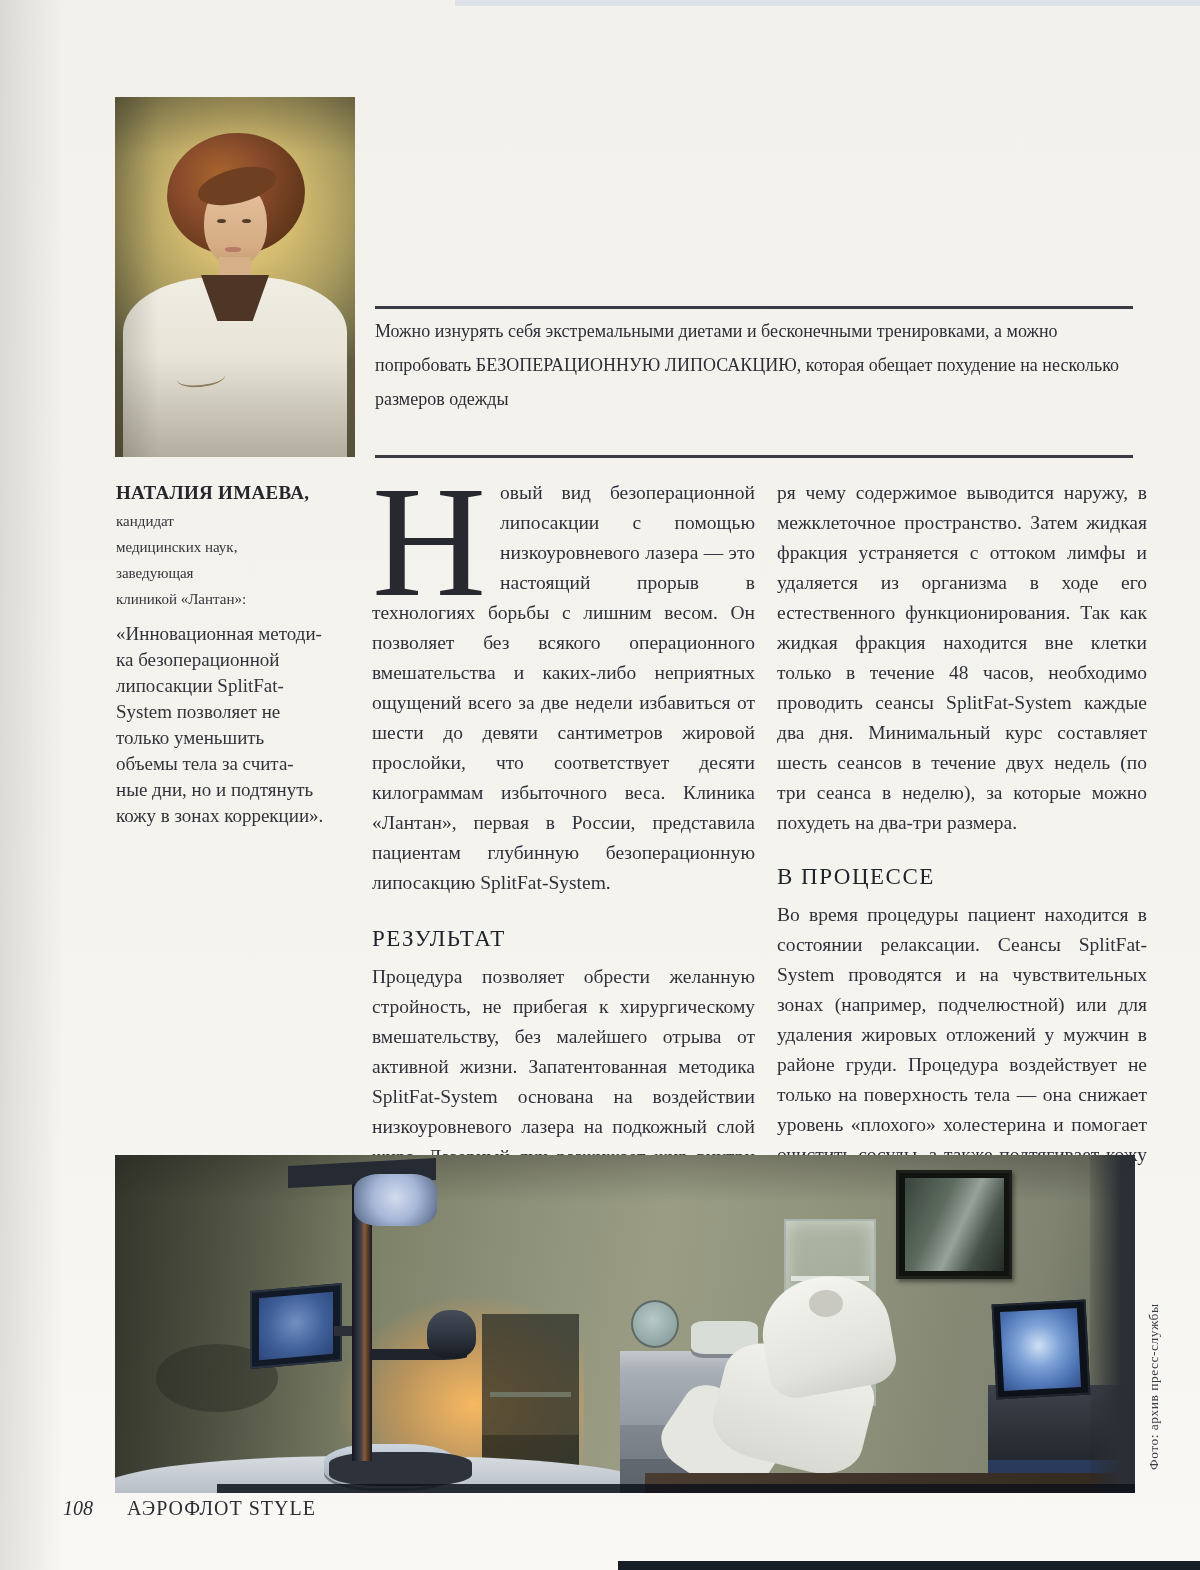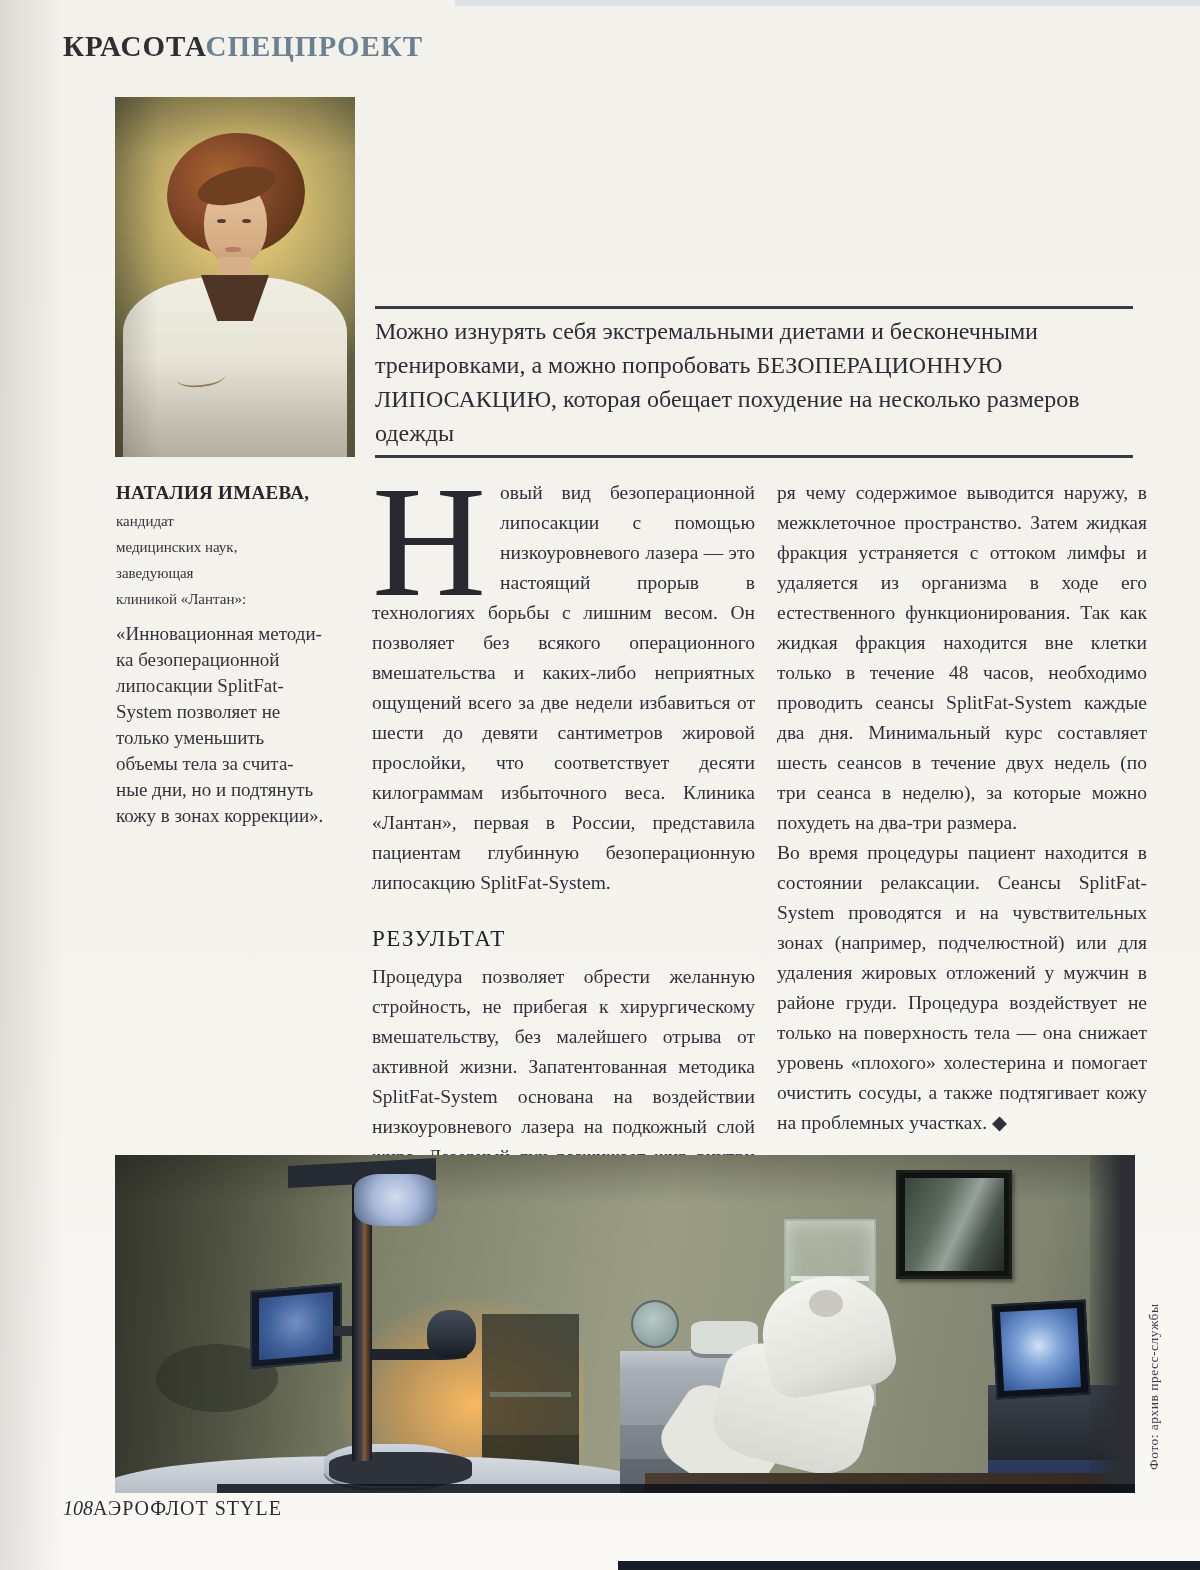--- a/index.html
+++ b/index.html
@@ -41,21 +41,21 @@
   .pt-logo{position:absolute;left:62px;top:272px;width:48px;height:16px;border-bottom:2px solid #93815d;border-radius:50%;transform:rotate(-6deg);}
 
   
   .title{position:absolute;left:372px;top:96px;color:#26262e;line-height:.94;}
   .title .t1{font-size:100px;letter-spacing:2px;}
   .title .t2{font-size:90px;letter-spacing:3px;}
 
   .rule{position:absolute;left:375px;width:758px;height:3px;background:#3b3b46;}
   .rule.top{top:306px;} .rule.bottom{top:455px;}
 
-  .lead{position:absolute;left:375px;top:314px;width:760px;font-size:24px;line-height:34px;color:#2d2d36;}
+  .lead{position:absolute;left:375px;top:314px;width:760px;font-size:18px;line-height:34px;color:#2d2d36;}
 
   
   .author{position:absolute;left:116px;top:482px;width:252px;color:#33333b;}
   .author .name{font-weight:bold;font-size:19px;letter-spacing:.3px;color:#26262c;margin-bottom:4px;}
   .author .role-line{font-size:15px;line-height:26px;}
   .author .quote{margin-top:9px;}
   .author .quote-line{font-size:19px;line-height:26px;}
 
   
   .col{position:absolute;top:478px;font-size:19.5px;line-height:30px;text-align:justify;color:#30303a;}
@@ -128,40 +128,37 @@
   .cp-cart{left:85.6%;top:68%;width:13.5%;height:30%;
     background:linear-gradient(180deg,#3e434b 0%,#2a2e35 55%,#1c2026 100%);
     box-shadow:inset 0 -26px 0 rgba(52,84,150,.45);}
   .cp-right-edge{left:95.6%;top:0;width:4.4%;height:100%;
     background:linear-gradient(90deg,rgba(30,33,38,.15),#2b2f35 70%);}
   .cp-floor{left:52%;bottom:0;width:48%;height:6%;background:linear-gradient(90deg,#4a3c30,#33291f);}
   .cp-bottom-edge{left:10%;bottom:0;width:90%;height:2.6%;background:rgba(14,18,26,.85);}
 
   
   .footer{position:absolute;left:63px;top:1497px;font-size:20px;color:#2c2c33;}
-  .footer .pageno{font-style:italic;}
+  .footer .pageno{font-style:italic;margin-right:34px;}
   .footer .mag{letter-spacing:1px;}
 
   
   .credit{position:absolute;left:1146px;top:1280px;height:190px;
     writing-mode:vertical-rl;transform:rotate(180deg);
     font-size:13.5px;color:#3d3d45;letter-spacing:.5px;white-space:nowrap;}
 </style>
 </head>
 <body>
 
 <div class="page">
 
   <div class="scan-left"></div>
   <div class="scan-top-strip"></div>
   <div class="scan-bottom-bar"></div>
 
-  <div class="kicker">
-    <span class="k1">КРАСОТА</span><span class="k2">СПЕЦПРОЕКТ</span>
-  </div>
 
   <div class="portrait">
     <div class="pt-hair"></div>
     <div class="pt-face"></div>
     <div class="pt-fringe"></div>
     <div class="pt-eye l"></div>
     <div class="pt-eye r"></div>
     <div class="pt-lips"></div>
     <div class="pt-neck"></div>
     <div class="pt-coat"></div>
@@ -195,20 +192,21 @@
   </div>
 
   <div class="col col1">
     <p><span class="dropcap">Н</span><span>овый вид безоперационной липосакции с помощью низкоуровневого лазера — это настоящий прорыв в технологиях борьбы с лишним весом. Он позволяет без всякого операционного вмешательства и каких-либо неприятных ощущений всего за две недели избавиться от шести до девяти сантиметров жировой прослойки, что соответствует десяти килограммам избыточного веса. Клиника «Лантан», первая в России, представила пациентам глубинную безоперационную липосакцию SplitFat-System.</span></p>
     <h3 class="sec-head">РЕЗУЛЬТАТ</h3>
     <p>Процедура позволяет обрести желанную стройность, не прибегая к хирургическому вмешательству, без малейшего отрыва от активной жизни. Запатентованная методика SplitFat-System основана на воздействии низкоуровневого лазера на подкожный слой жира. Лазерный луч разжижает жир внутри клетки и расширяет поры в ее мембране, благода-</p>
   </div>
 
   <div class="col col2">
     <p>ря чему содержимое выводится наружу, в межклеточное пространство. Затем жидкая фракция устраняется с оттоком лимфы и удаляется из организма в ходе его естественного функционирования. Так как жидкая фракция находится вне клетки только в течение 48 часов, необходимо проводить сеансы SplitFat-System каждые два дня. Минимальный курс составляет шесть сеансов в течение двух недель (по три сеанса в неделю), за которые можно похудеть на два-три размера.</p>
+    <h3 class="sec-head">В ПРОЦЕССЕ</h3>
     <p>Во время процедуры пациент находится в состоянии релаксации. Сеансы SplitFat-System проводятся и на чувствительных зонах (например, подчелюстной) или для удаления жировых отложений у мужчин в районе груди. Процедура воздействует не только на поверхность тела — она снижает уровень «плохого» холестерина и помогает очистить сосуды, а также подтягивает кожу на проблемных участках. ◆</p>
   </div>
 
   <div class="clinic-photo">
     <div class="cp cp-topshade"></div>
     <div class="cp cp-leftshade"></div>
     <div class="cp cp-glow"></div>
     <div class="cp cp-sidetable"></div>
     <div class="cp cp-shelf"></div>
     <div class="cp cp-bed"></div>

